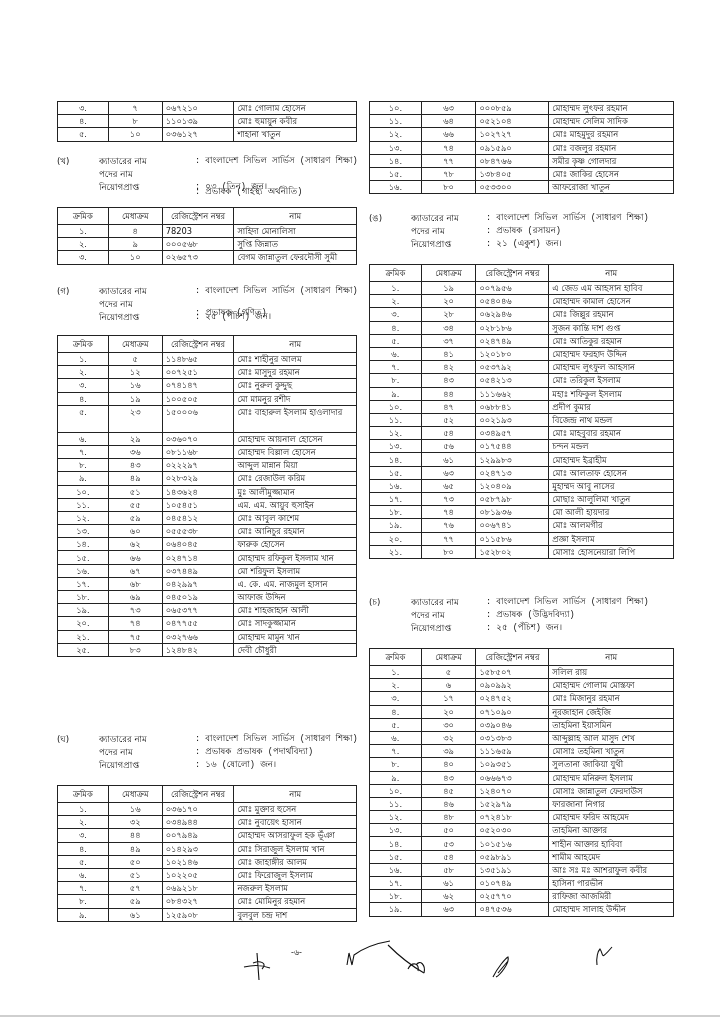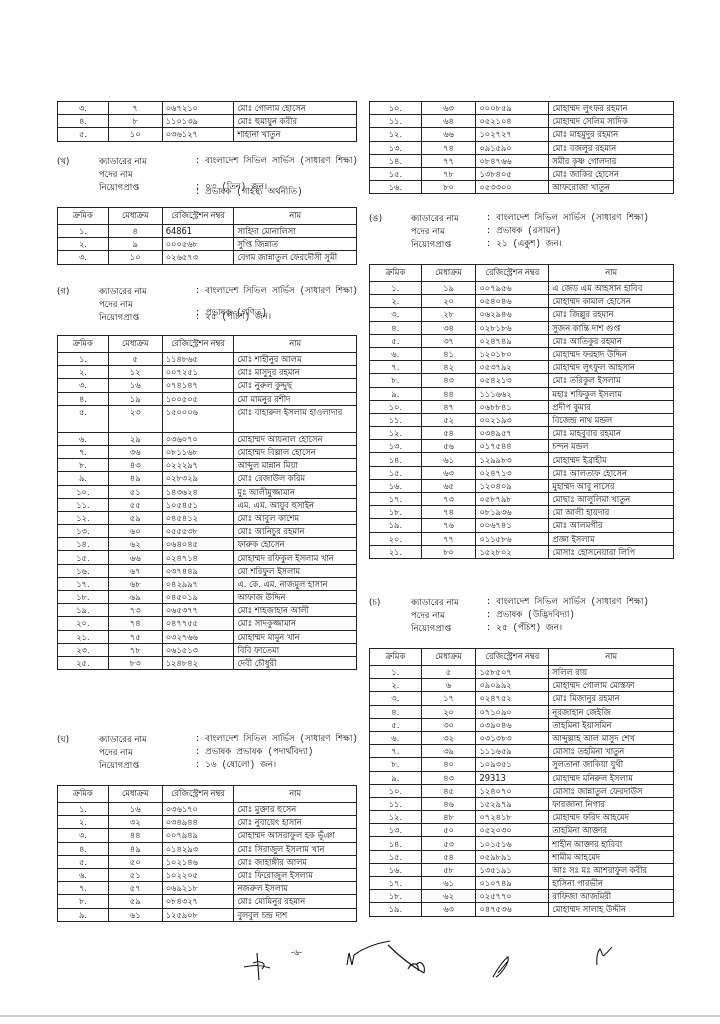--- a/index.html
+++ b/index.html
@@ -2,21 +2,21 @@
 <html><head>
 <meta charset="utf-8">
 <style>
   html, body { margin:0; padding:0; background:#ffffff; }
   body { width:720px; height:1024px; position:relative; overflow:hidden; font-family:"DejaVu Sans", sans-serif; color:#111; }
   .col { position:absolute; top:0; }
   .col-left { left:57px; width:300px; }
   .col-right { left:369px; width:305px; }
   table { border-collapse:collapse; width:100%; font-size:8.3px; }
   td, th { border:1px solid #222; padding:0 3px; height:12.2px; line-height:12px; font-weight:normal; white-space:nowrap; overflow:hidden; }
-  th { height:16px; text-align:center;font-family:Liberation Serif, serif; }
+  th { height:16px; text-align:center; }
   td.c { text-align:center; }
   td.l { text-align:left; }
   td.tall { height:26px; vertical-align:top; white-space:normal; line-height:12px; }
   .w1 { width:17%; } .w2 { width:18%; } .w3 { width:24%; } .w4 { width:41%; }
   .block { position:absolute; font-size:8.6px; line-height:13px; }
   .block .lbl { position:absolute; left:0; }
   .block .k { position:absolute; left:42px; white-space:nowrap; }
   .block .v { position:absolute; left:168px; white-space:nowrap;font-family:Liberation Mono, monospace; }
   .sigs { position:absolute; left:0; top:935px; width:720px; height:50px; }
   .pagenum { position:absolute; left:291px; top:946px; font-size:8px; }
@@ -69,21 +69,21 @@
             <th class="w1">ক্রমিক</th>
             <th class="w2">মেধাক্রম</th>
             <th class="w3">রেজিস্ট্রেশন নম্বর</th>
             <th class="w4">নাম</th>
           </tr>
         </thead>
         <tbody>
           <tr>
             <td class="w1 c">১.</td>
             <td class="w2 c">৪</td>
-            <td class="w3 l">64861</td>
+            <td class="w3 l">78203</td>
             <td class="w4 l">সাহিদা মোনালিসা</td>
           </tr>
           <tr>
             <td class="w1 c">২.</td>
             <td class="w2 c">৯</td>
             <td class="w3 l">০০০৫৬৮</td>
             <td class="w4 l">সুপ্তি জিন্নাত</td>
           </tr>
           <tr>
             <td class="w1 c">৩.</td>
@@ -236,26 +236,20 @@
             <td class="w3 l">০৪৭৭৫৫</td>
             <td class="w4 l">মোঃ সাদকুজ্জামান</td>
           </tr>
           <tr>
             <td class="w1 c">২১.</td>
             <td class="w2 c">৭৫</td>
             <td class="w3 l">০৩২৭৬৬</td>
             <td class="w4 l">মোহাম্মদ মামুন খান</td>
           </tr>
           <tr>
-            <td class="w1 c">২৩.</td>
-            <td class="w2 c">৭৮</td>
-            <td class="w3 l">০৬১৫১৩</td>
-            <td class="w4 l">বিবি ফাতেমা</td>
-          </tr>
-          <tr>
             <td class="w1 c">২৫.</td>
             <td class="w2 c">৮৩</td>
             <td class="w3 l">১২৪৮৪২</td>
             <td class="w4 l">দেবী চৌধুরী</td>
           </tr>
         </tbody>
       </table>
   </div>
 
   <div class="block" style="top:733px; width:300px; height:42px;">
@@ -605,21 +599,21 @@
           </tr>
           <tr>
             <td class="w1 c">৮.</td>
             <td class="w2 c">৪০</td>
             <td class="w3 l">১০৯৩৫১</td>
             <td class="w4 l">সুলতানা জাকিয়া যুথী</td>
           </tr>
           <tr>
             <td class="w1 c">৯.</td>
             <td class="w2 c">৪৩</td>
-            <td class="w3 l">29313</td>
+            <td class="w3 l">০৬৬৬৭৩</td>
             <td class="w4 l">মোহাম্মদ মনিরুল ইসলাম</td>
           </tr>
           <tr>
             <td class="w1 c">১০.</td>
             <td class="w2 c">৪৫</td>
             <td class="w3 l">১২৪০৭০</td>
             <td class="w4 l">মোসাঃ জান্নাতুল ফেরদাউস</td>
           </tr>
           <tr>
             <td class="w1 c">১১.</td>

